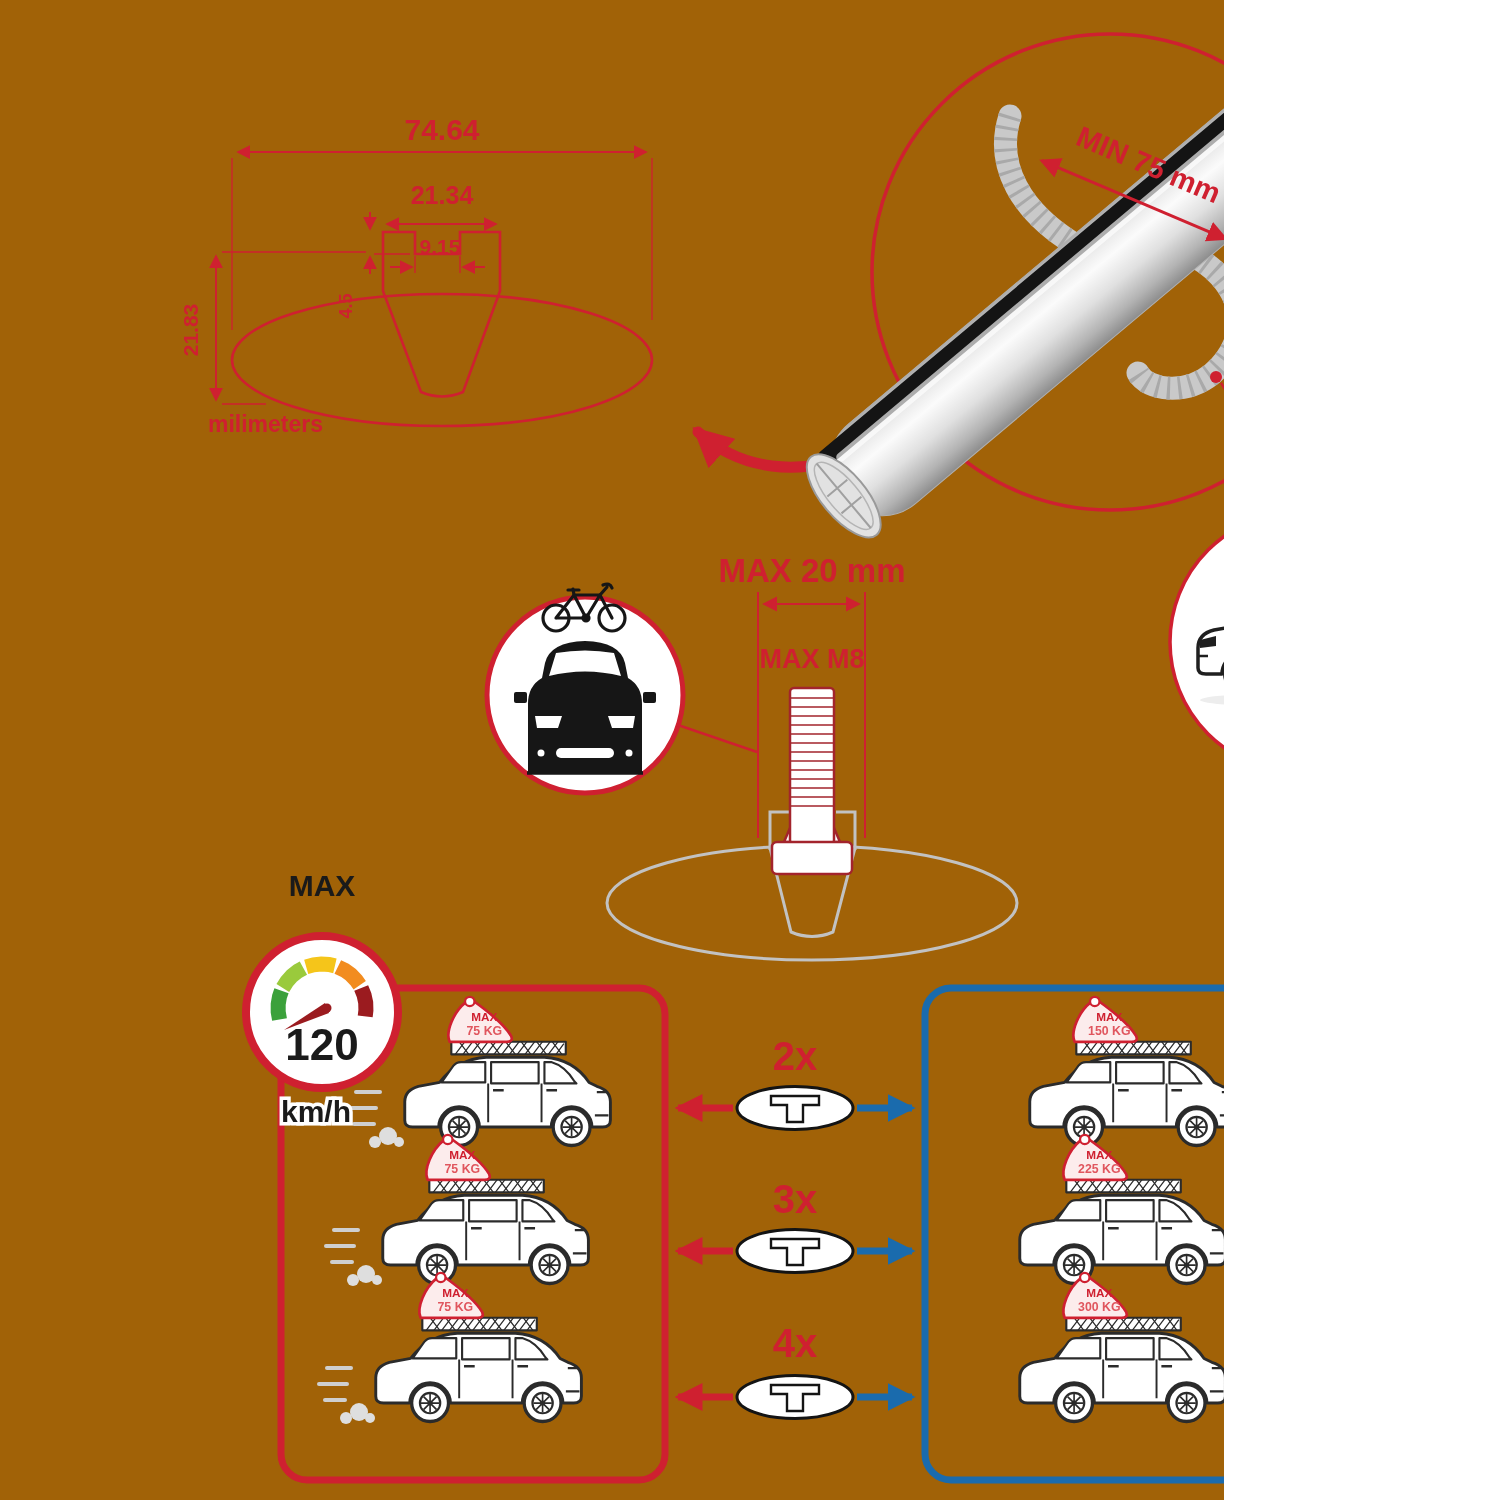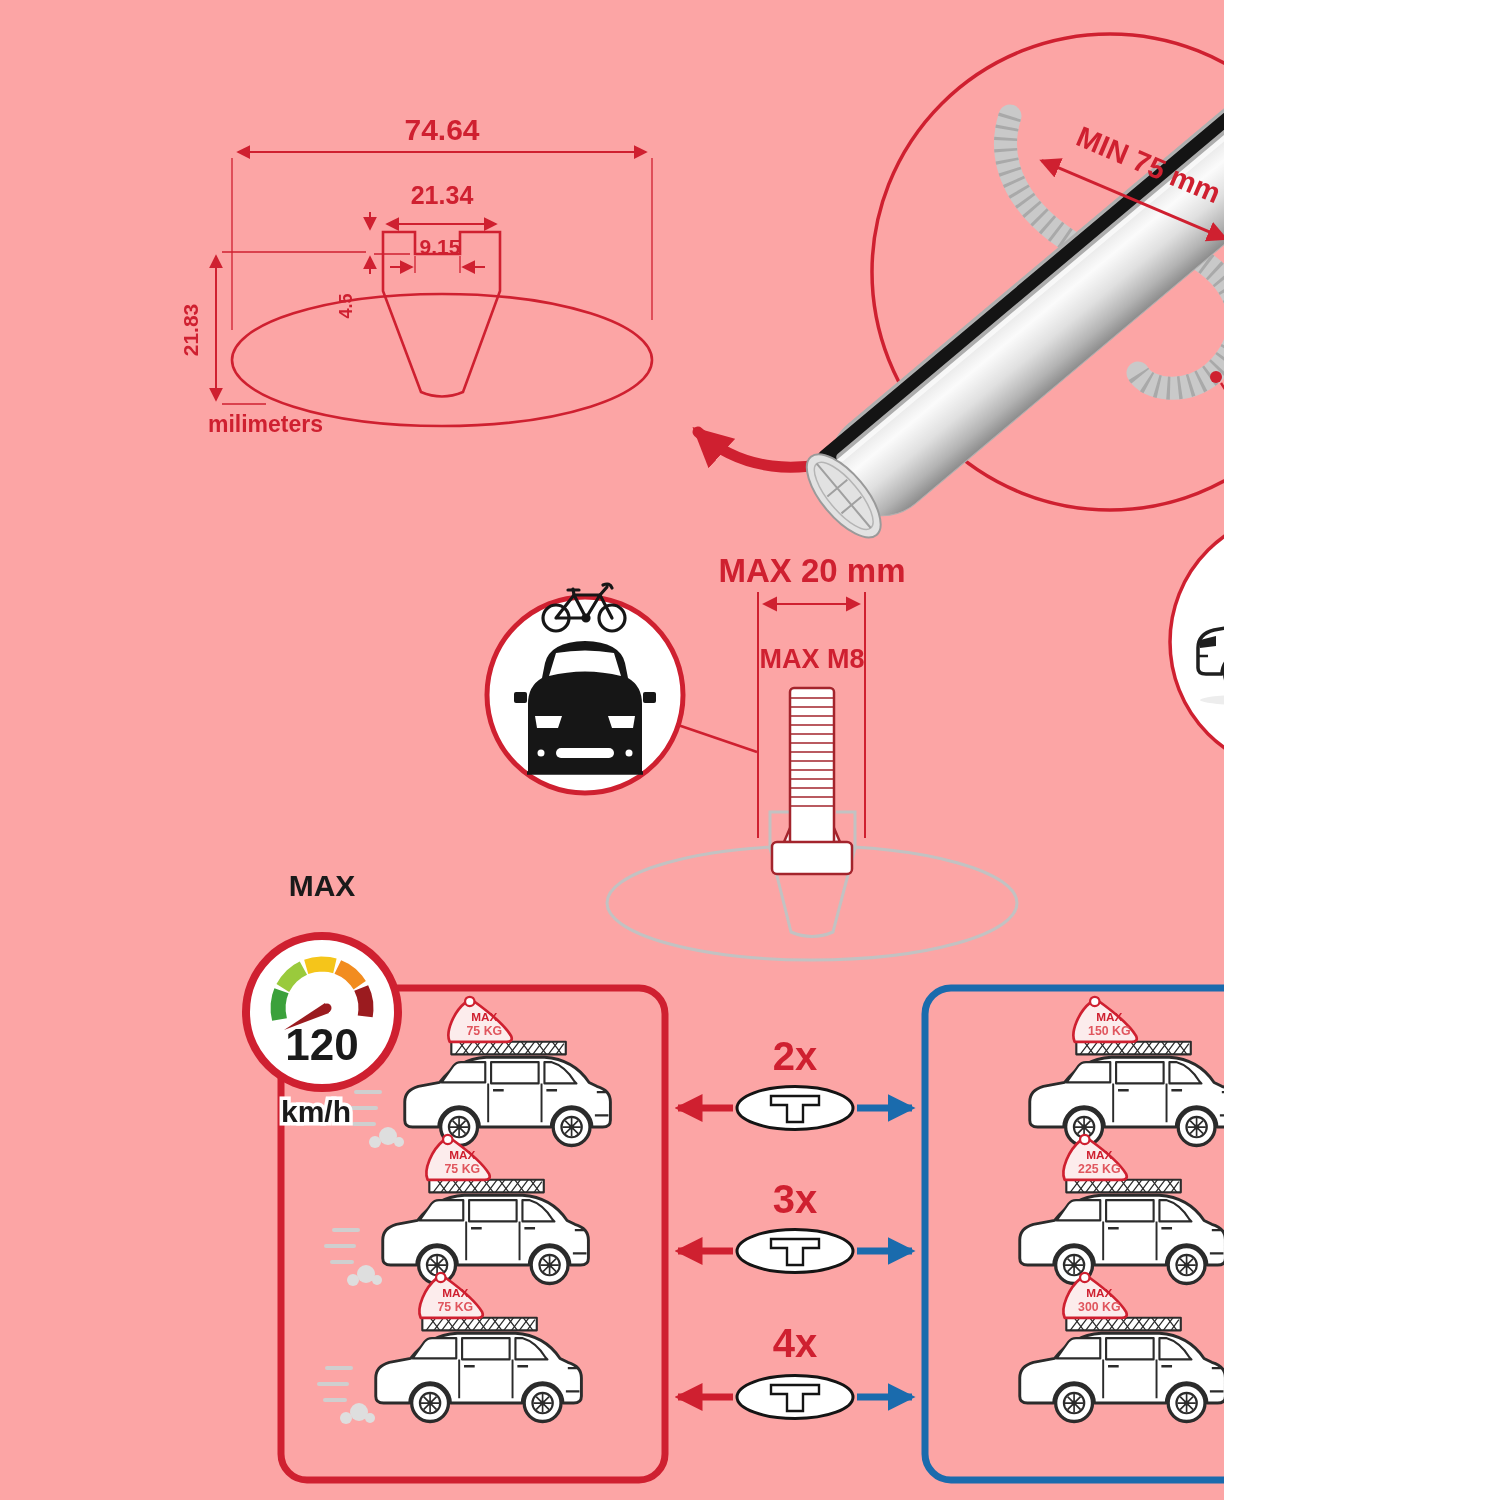--- a/index.html
+++ b/index.html
@@ -1,16 +1,16 @@
 <!DOCTYPE html>
 <html><head>
 <meta charset="utf-8">
 <style>
   html,body{margin:0;padding:0;background:#ffffff;}
-  .canvas{position:relative;width:1224px;height:1500px;background:#fca5a5;overflow:hidden;
+  .canvas{position:relative;width:1224px;height:1500px;background:#a16207;overflow:hidden;
           font-family:"Liberation Sans",sans-serif;}
   svg text{font-family:"Liberation Sans",sans-serif;}
   .t-red{fill:#CF2030;font-weight:bold;}
   .t-dark{fill:#1a1a1a;font-weight:bold;}
   .t-white{fill:#ffffff;font-weight:bold;}
   .t-tent-max{fill:#CF2030;font-weight:bold;}
   .t-tent-load{fill:#E0565E;font-weight:bold;}
   .halo{paint-order:stroke;stroke:#ffffff;stroke-width:7px;}
   .dim{stroke:#CF2030;stroke-width:2;fill:none;}
   .ext{stroke:#CF2030;stroke-width:1.3;fill:none;}

